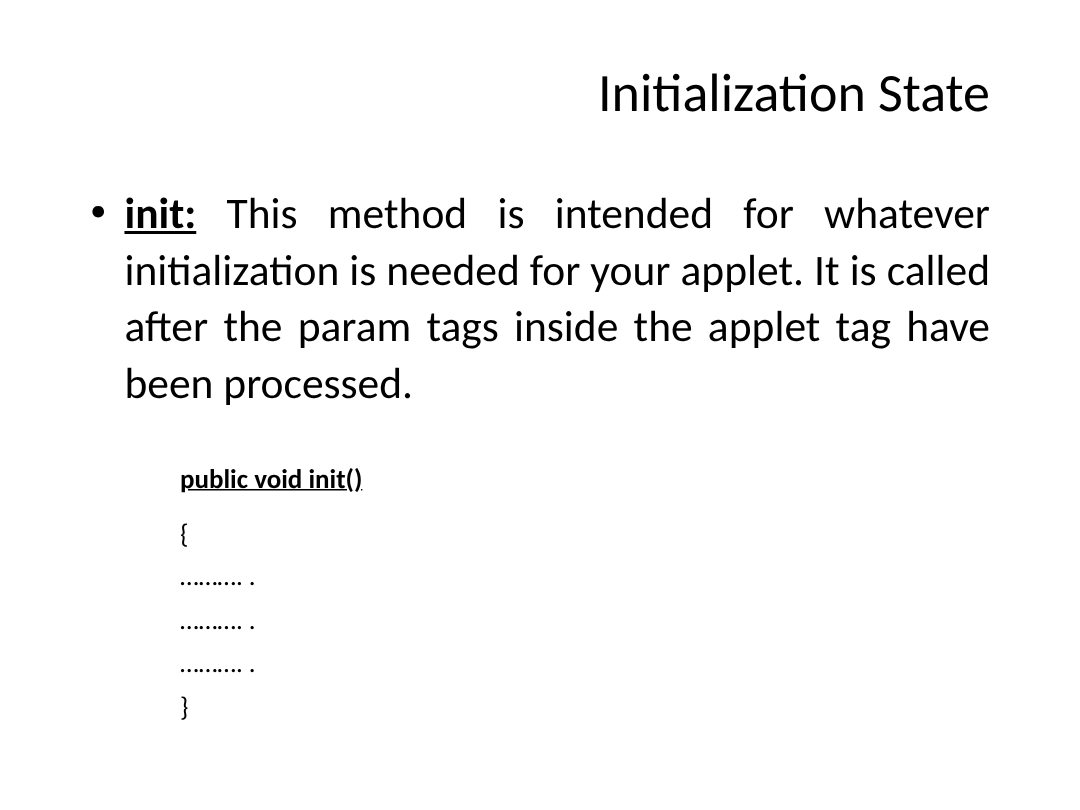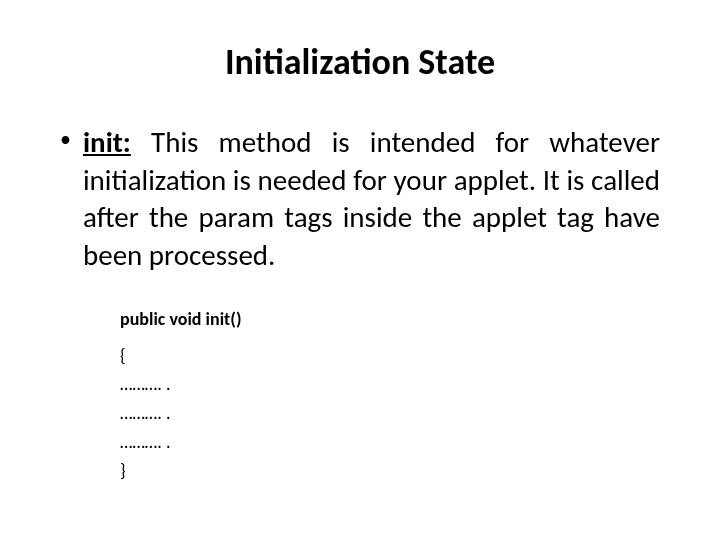--- a/index.html
+++ b/index.html
@@ -10,22 +10,22 @@
     body {
       width: 720px;
       height: 540px;
       background: #ffffff;
       font-family: Calibri, Arial, sans-serif;
       color: #000;
       padding: 30px 60px;
     }
     .title {
       font-size: 36px;
-      font-weight: 700;
-      text-align: center;
+      font-weight: 400;
+      text-align: right;
       margin-bottom: 40px;
       margin-top: 10px;
     }
     .bullet-item {
       display: flex;
       align-items: flex-start;
       margin-bottom: 30px;
     }
     .bullet {
       font-size: 22px;
@@ -50,20 +50,21 @@
       margin-top: 30px;
       font-size: 18px;
       line-height: 1.6;
     }
     .code-line {
       display: block;
     }
     .code-signature {
       font-weight: bold;
       margin-bottom: 8px;
+      text-decoration: underline;
     }
   </style>
 </head>
 <body>
 
 <h1 class="title">Initialization State</h1>
 
 <div class="bullet-item">
   <span class="bullet">•</span>
   <div class="bullet-text">

